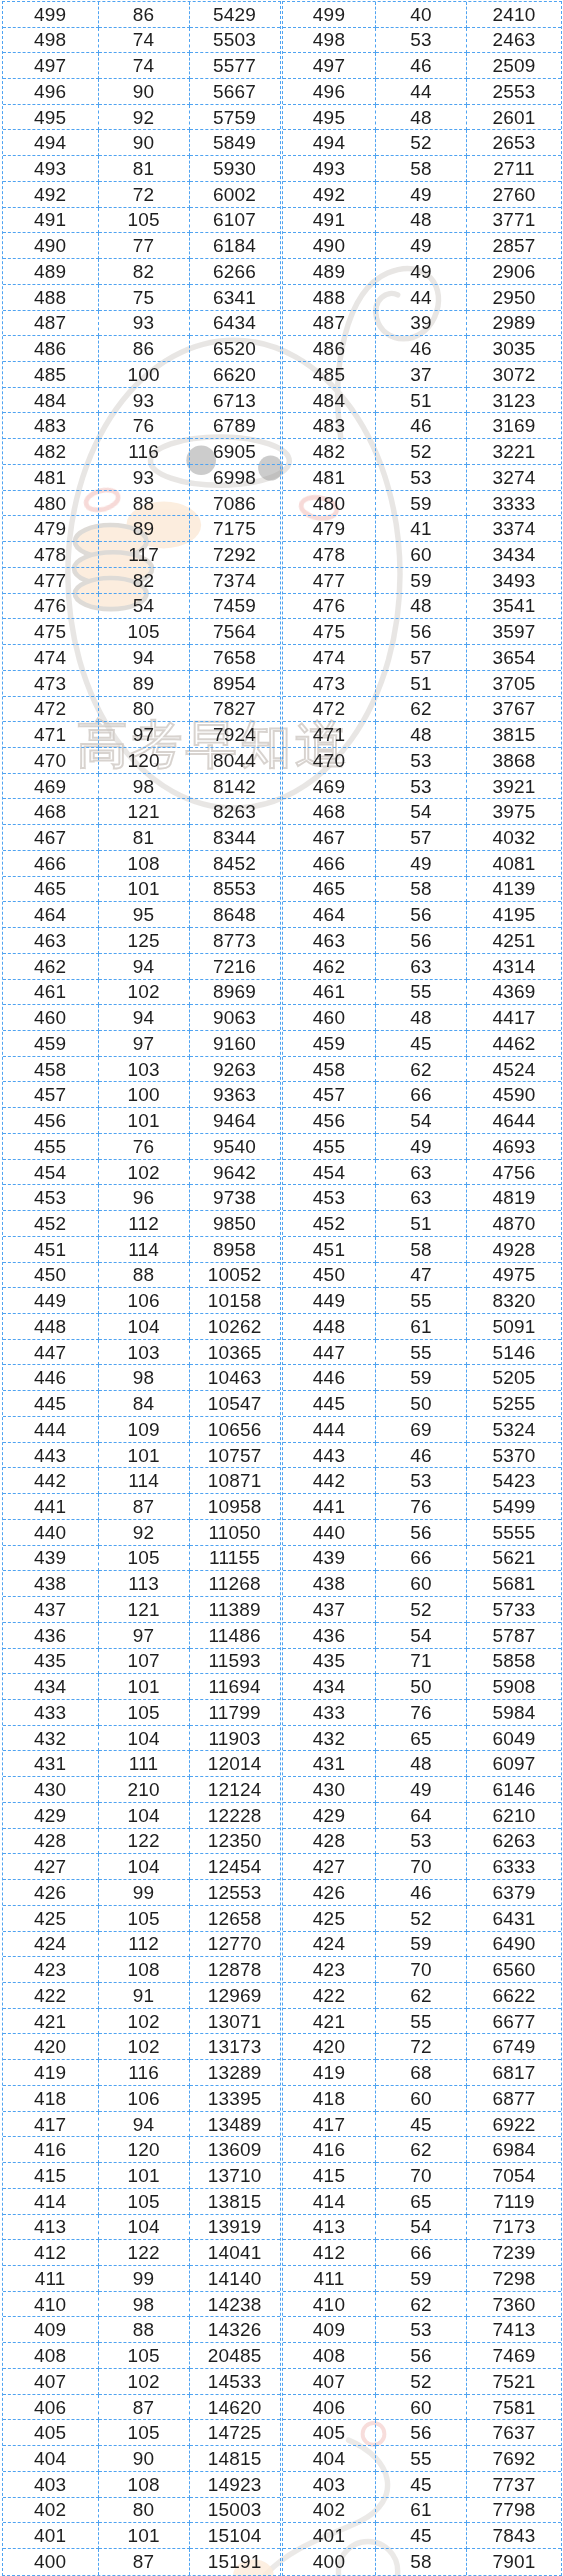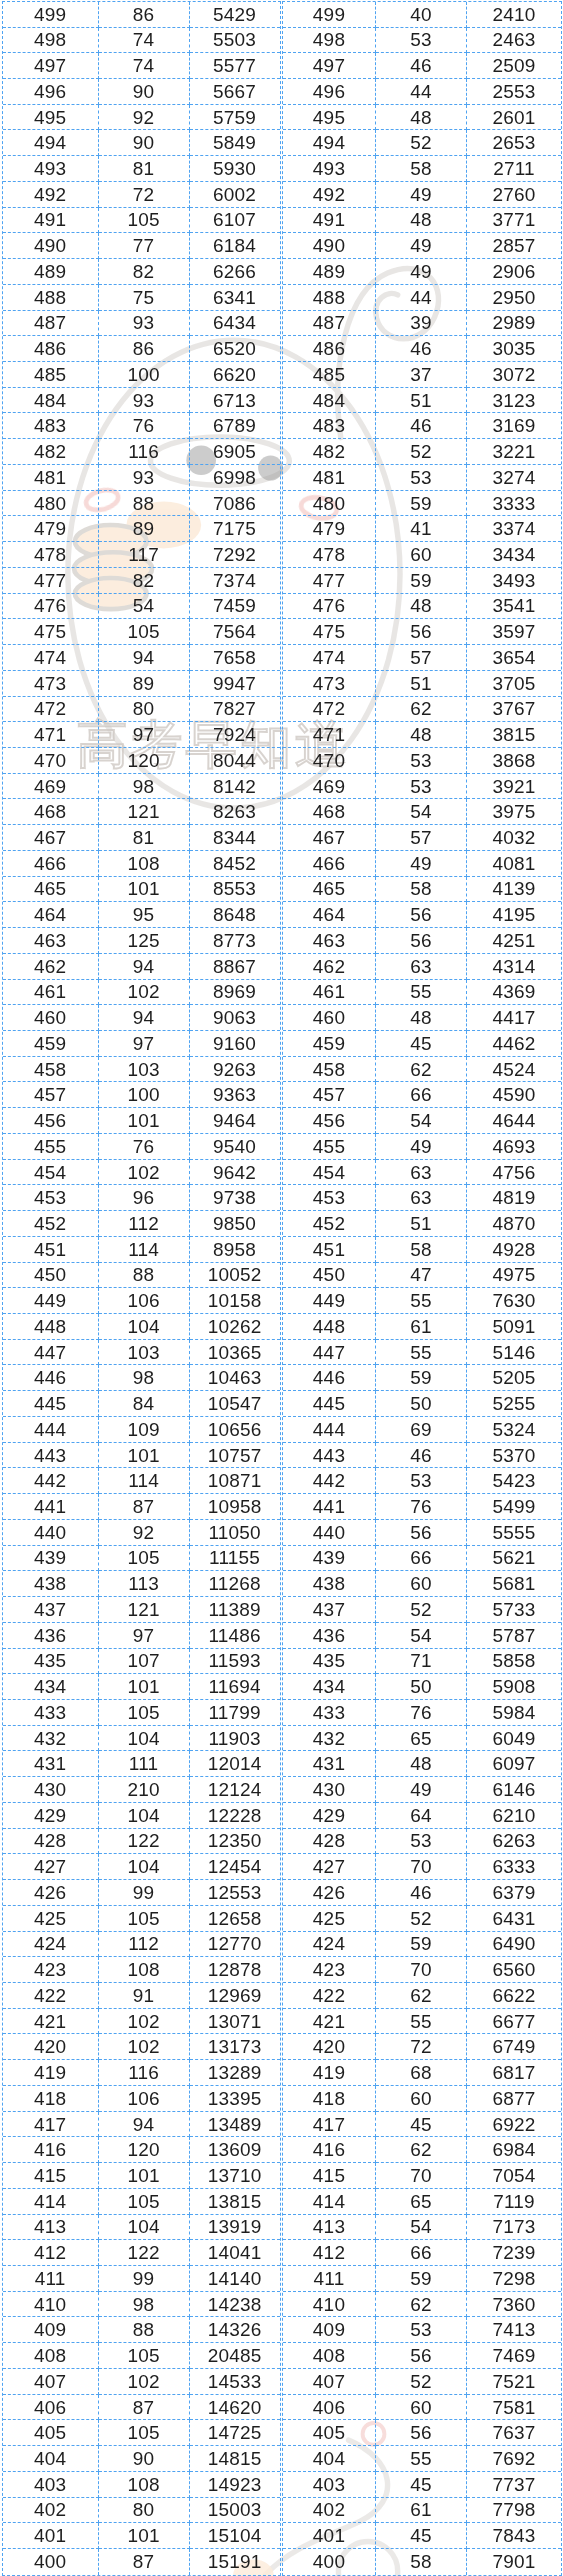--- a/index.html
+++ b/index.html
@@ -147,21 +147,21 @@
       <div class="cell c1">54</div>
       <div class="cell c2">7459</div>
       <div class="cell c0">475</div>
       <div class="cell c1">105</div>
       <div class="cell c2">7564</div>
       <div class="cell c0">474</div>
       <div class="cell c1">94</div>
       <div class="cell c2">7658</div>
       <div class="cell c0">473</div>
       <div class="cell c1">89</div>
-      <div class="cell c2">9947</div>
+      <div class="cell c2">8954</div>
       <div class="cell c0">472</div>
       <div class="cell c1">80</div>
       <div class="cell c2">7827</div>
       <div class="cell c0">471</div>
       <div class="cell c1">97</div>
       <div class="cell c2">7924</div>
       <div class="cell c0">470</div>
       <div class="cell c1">120</div>
       <div class="cell c2">8044</div>
       <div class="cell c0">469</div>
@@ -180,21 +180,21 @@
       <div class="cell c1">101</div>
       <div class="cell c2">8553</div>
       <div class="cell c0">464</div>
       <div class="cell c1">95</div>
       <div class="cell c2">8648</div>
       <div class="cell c0">463</div>
       <div class="cell c1">125</div>
       <div class="cell c2">8773</div>
       <div class="cell c0">462</div>
       <div class="cell c1">94</div>
-      <div class="cell c2">8867</div>
+      <div class="cell c2">7216</div>
       <div class="cell c0">461</div>
       <div class="cell c1">102</div>
       <div class="cell c2">8969</div>
       <div class="cell c0">460</div>
       <div class="cell c1">94</div>
       <div class="cell c2">9063</div>
       <div class="cell c0">459</div>
       <div class="cell c1">97</div>
       <div class="cell c2">9160</div>
       <div class="cell c0">458</div>
@@ -521,21 +521,21 @@
       <div class="cell c1">51</div>
       <div class="cell c2">4870</div>
       <div class="cell c0">451</div>
       <div class="cell c1">58</div>
       <div class="cell c2">4928</div>
       <div class="cell c0">450</div>
       <div class="cell c1">47</div>
       <div class="cell c2">4975</div>
       <div class="cell c0">449</div>
       <div class="cell c1">55</div>
-      <div class="cell c2">7630</div>
+      <div class="cell c2">8320</div>
       <div class="cell c0">448</div>
       <div class="cell c1">61</div>
       <div class="cell c2">5091</div>
       <div class="cell c0">447</div>
       <div class="cell c1">55</div>
       <div class="cell c2">5146</div>
       <div class="cell c0">446</div>
       <div class="cell c1">59</div>
       <div class="cell c2">5205</div>
       <div class="cell c0">445</div>

